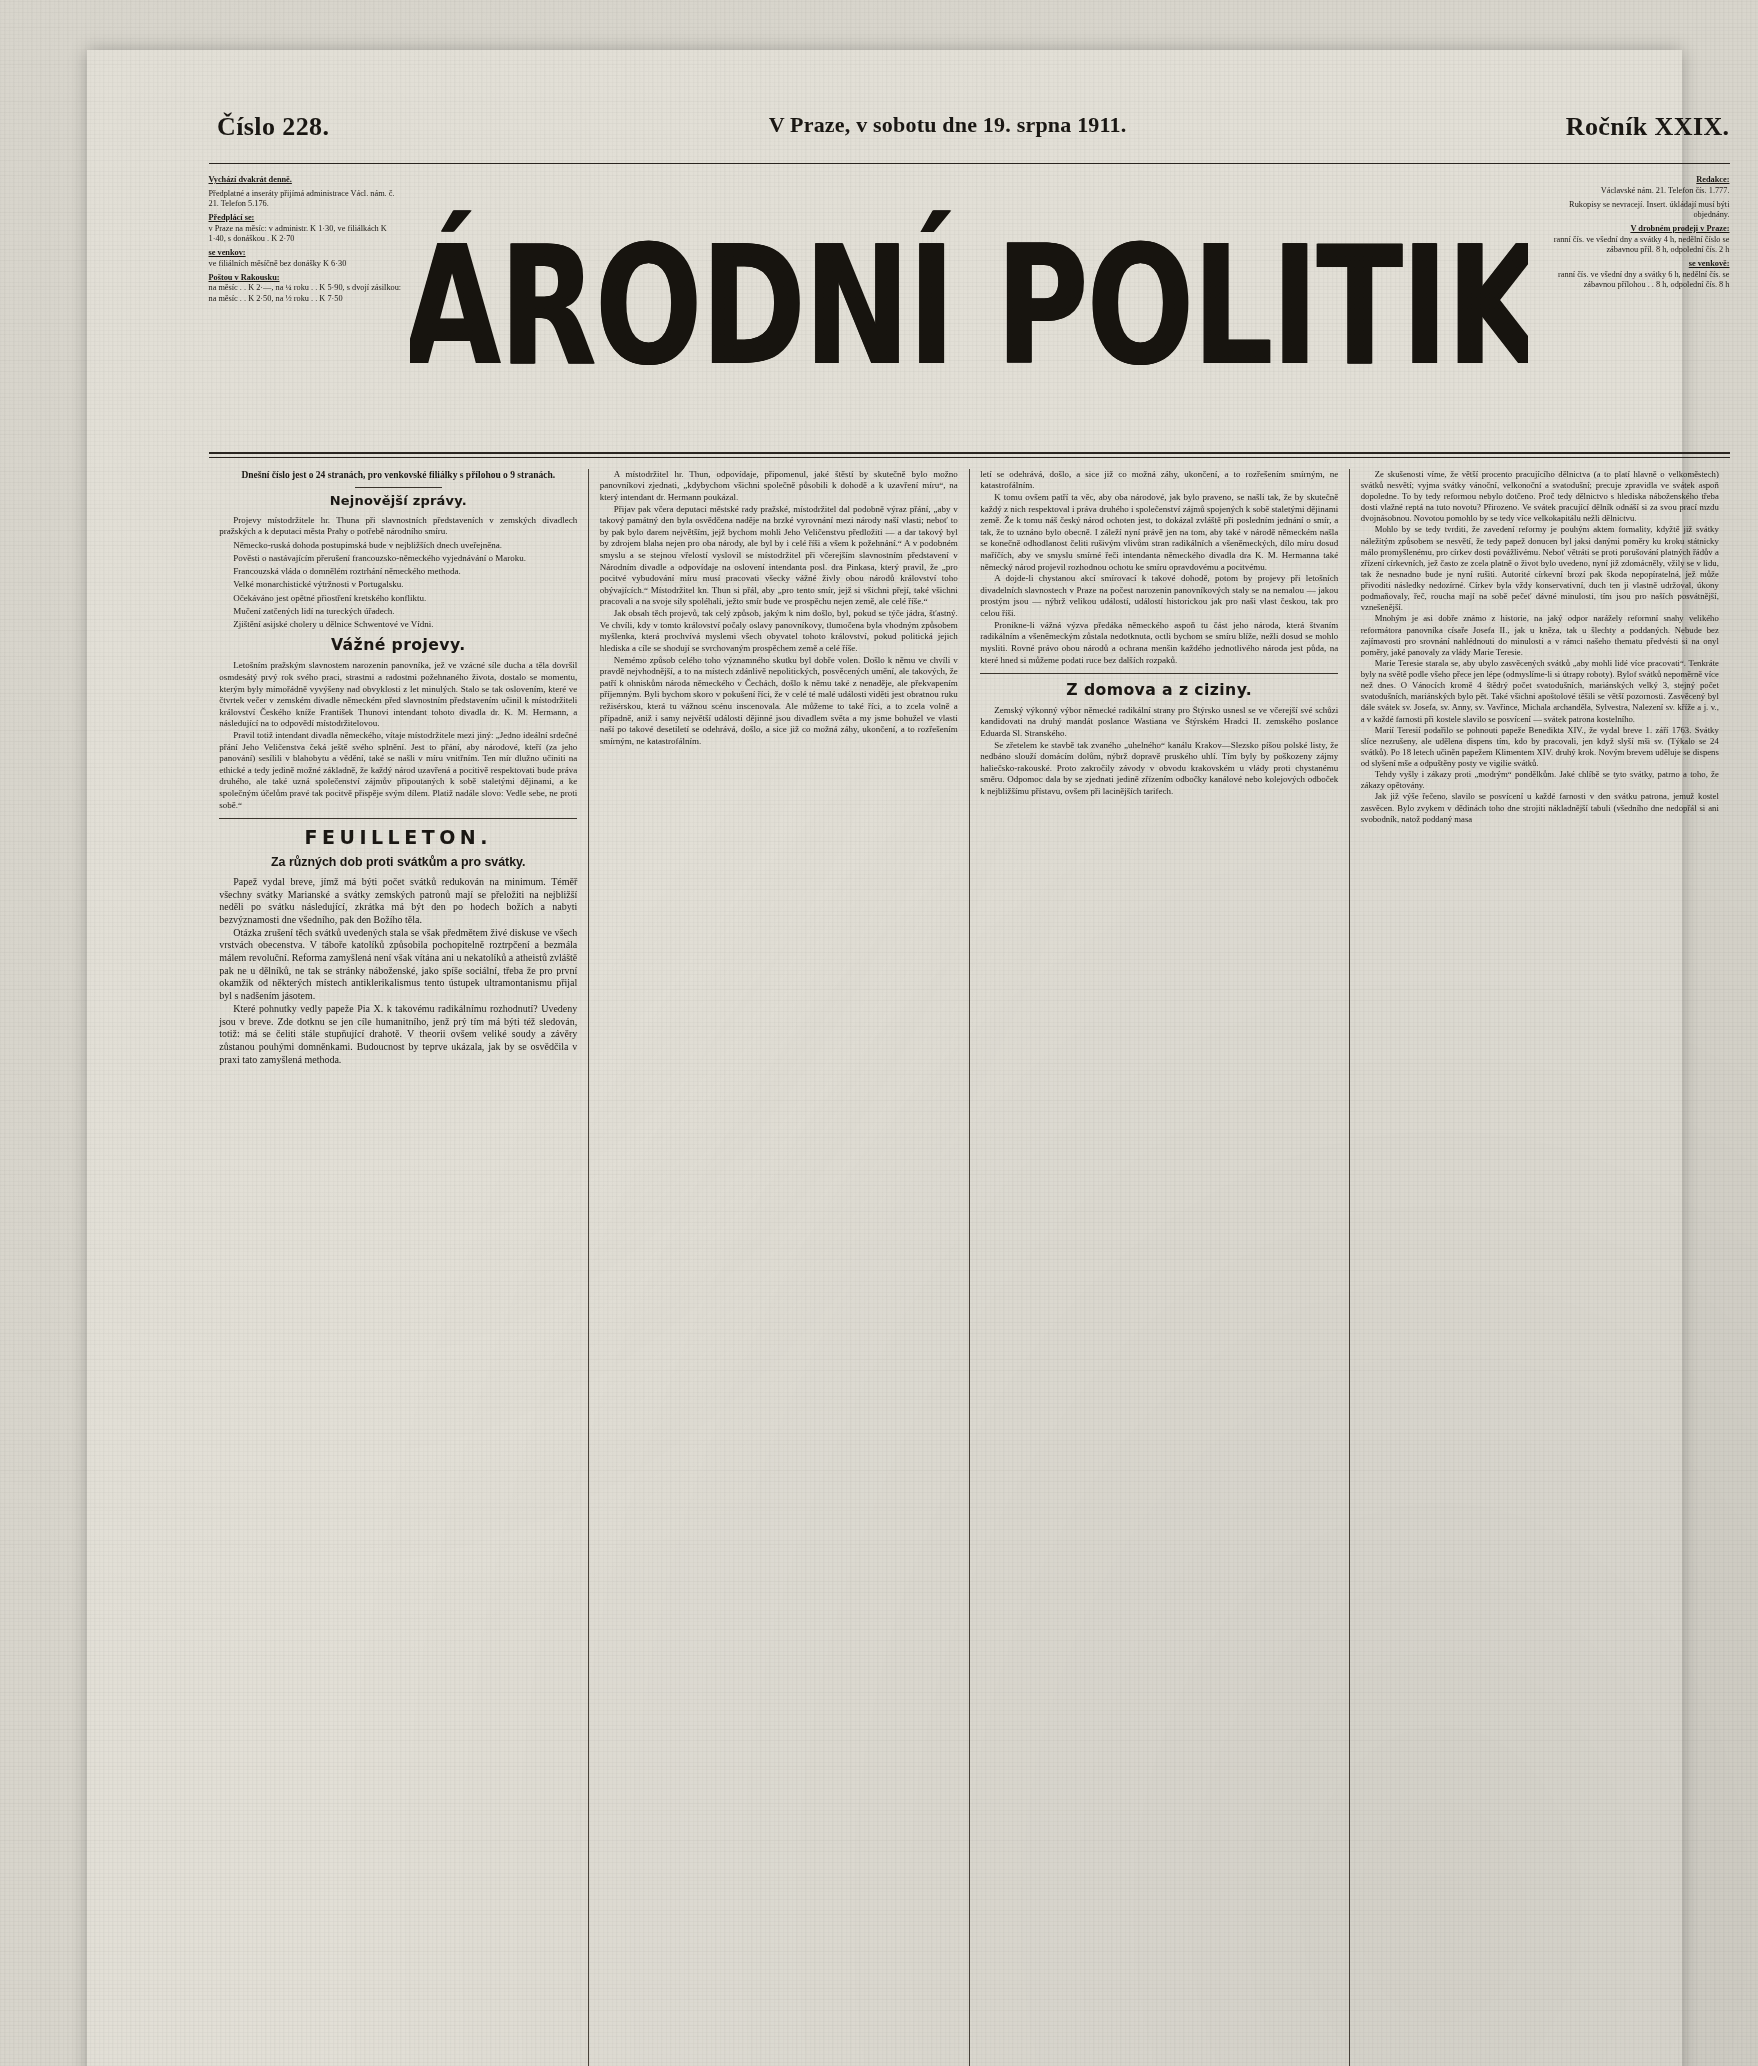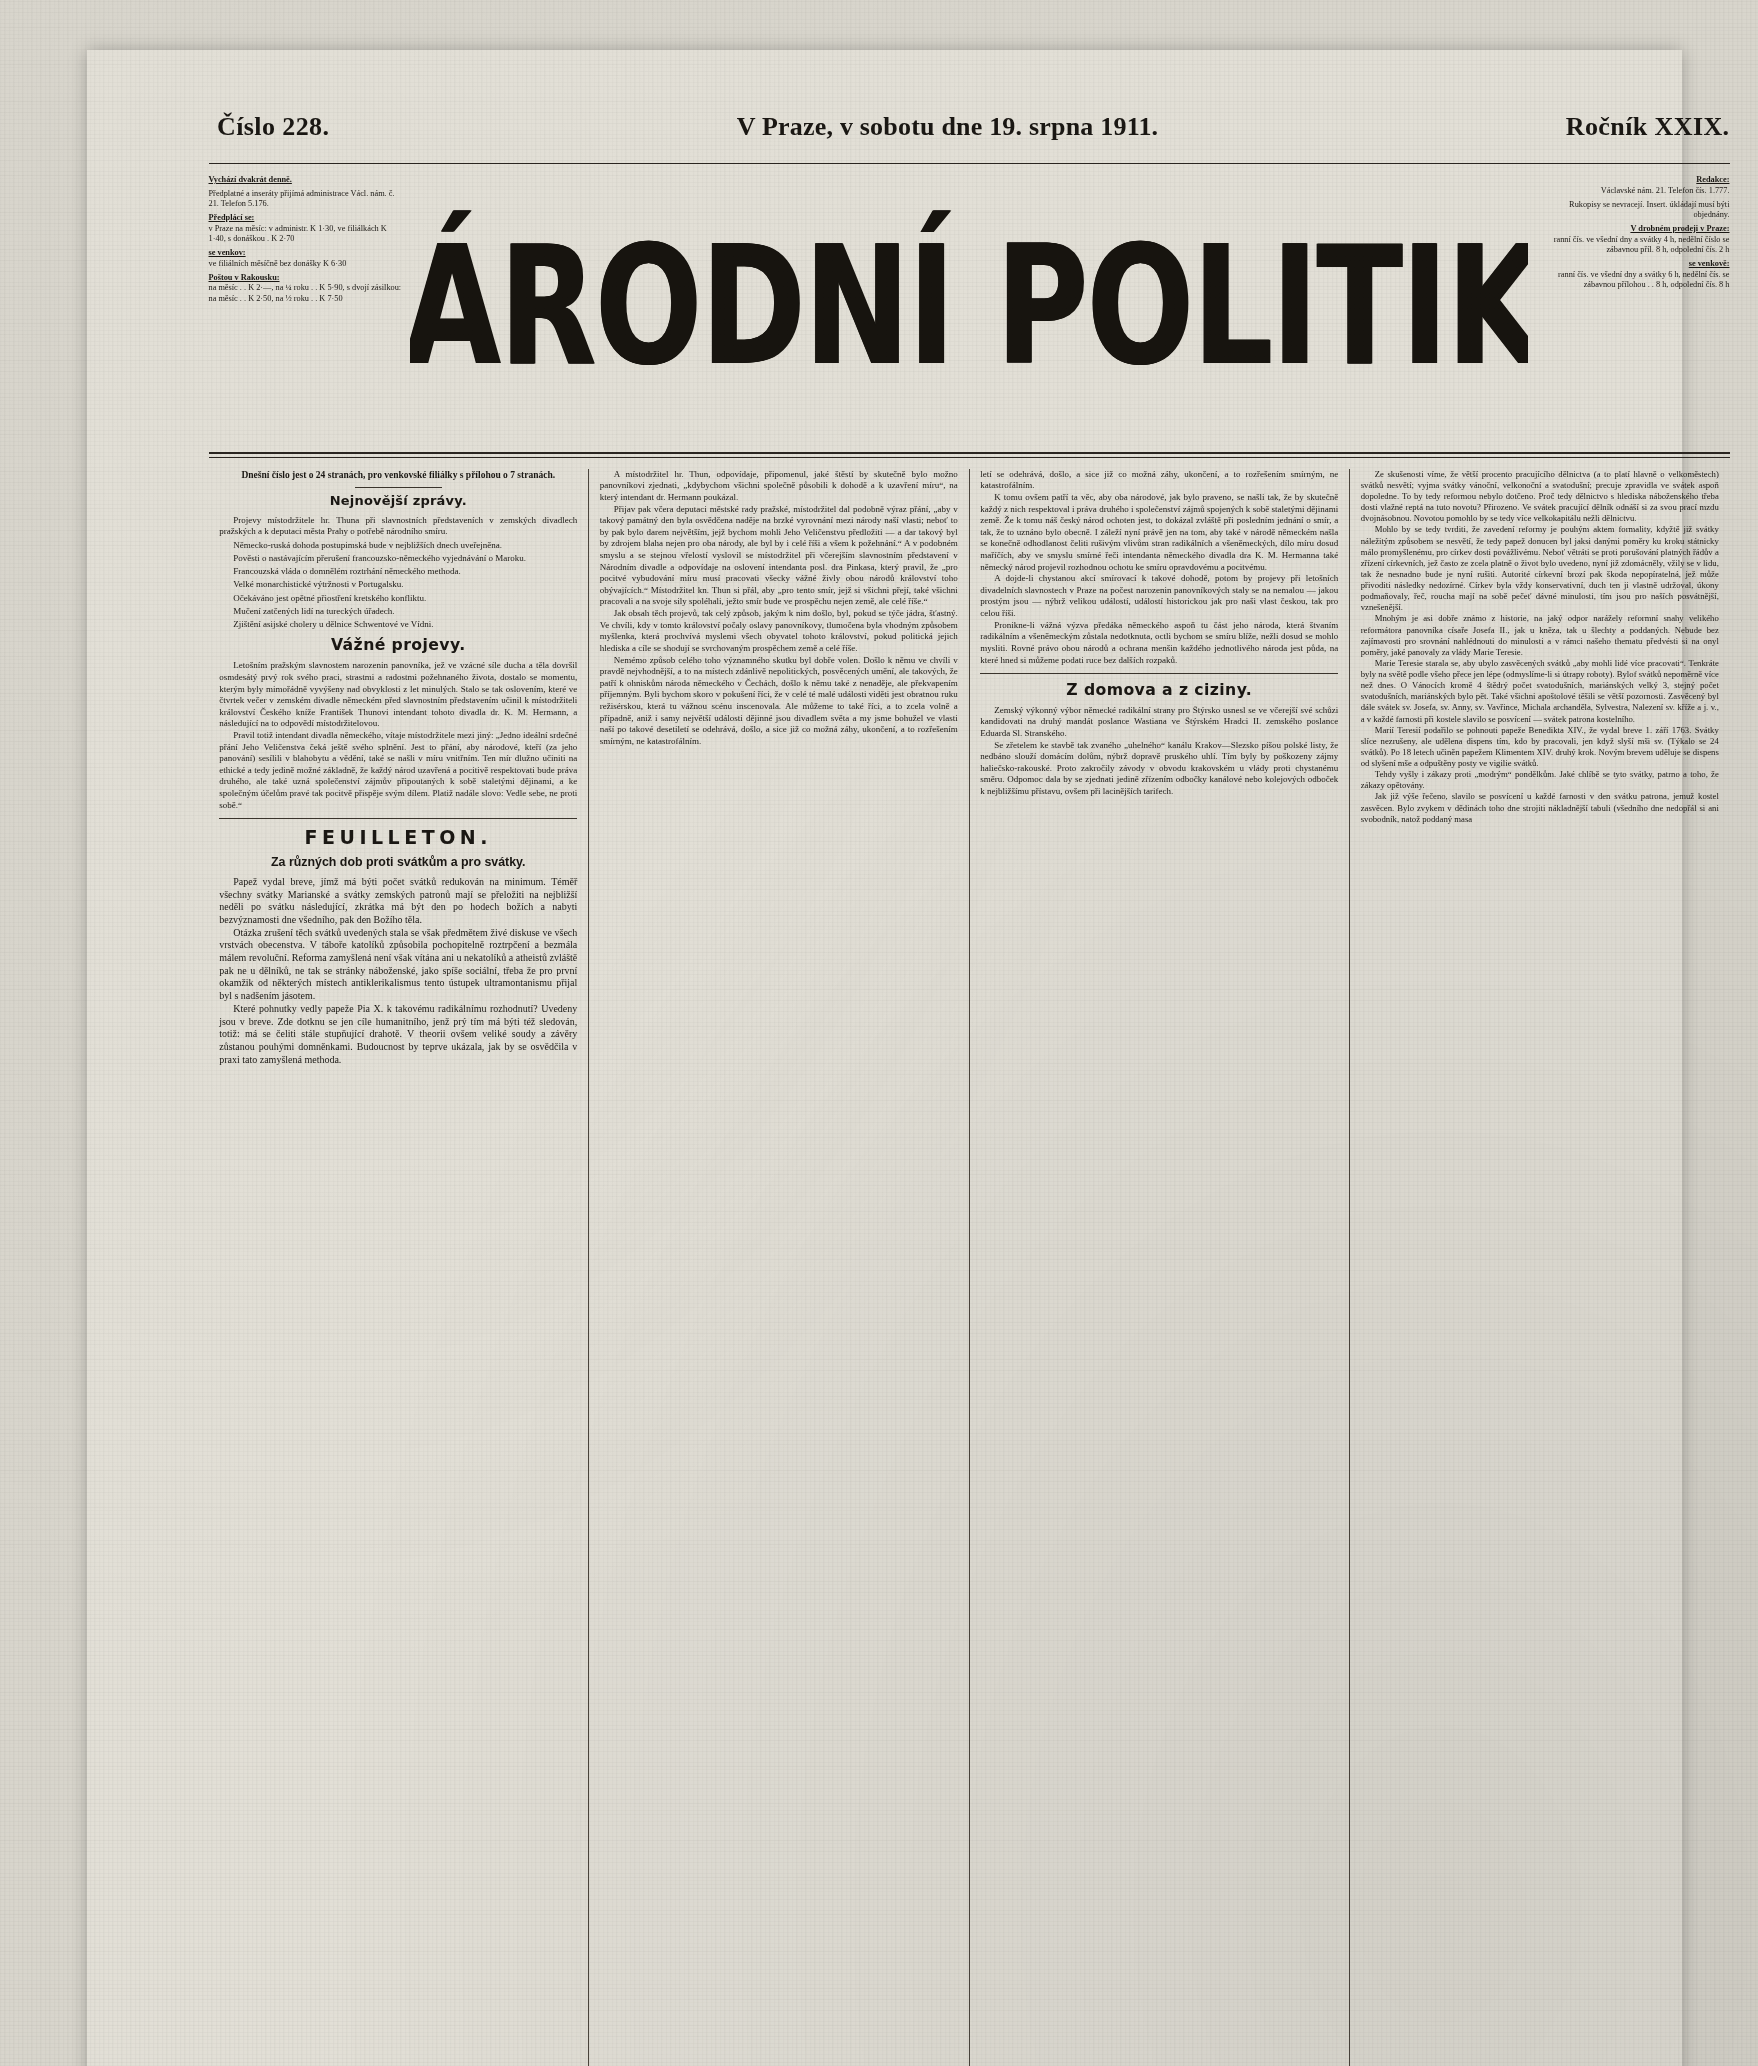--- a/index.html
+++ b/index.html
@@ -56,21 +56,21 @@
   }
   .issue-no {
     font-family: "Liberation Serif", serif;
     font-weight: bold;
     font-size: 26px;
     letter-spacing: 0.4px;
   }
   .dateline {
     font-family: "Liberation Serif", serif;
     font-weight: bold;
-    font-size: 26px;
+    font-size: 22px;
     letter-spacing: 0.2px;
     text-align: center;
     flex: 1;
   }
   .volume {
     font-family: "Liberation Serif", serif;
     font-weight: bold;
     font-size: 26px;
     letter-spacing: 0.4px;
   }
@@ -231,21 +231,21 @@
           <p><span class="lbl">V drobném prodeji v Praze:</span><span>ranní čís. ve všední dny a svátky 4 h, nedělní číslo se zábavnou příl. 8 h, odpolední čís. 2 h</span></p>
           <p><span class="lbl">se venkově:</span><span>ranní čís. ve všední dny a svátky 6 h, nedělní čís. se zábavnou přílohou . . 8 h, odpolední čís. 8 h</span></p>
         </div>
       </div>
 
       <div class="rule-double"></div>
 
       <div class="cols">
 
         <div class="col">
-          <div class="lead">Dnešní číslo jest o 24 stranách, pro venkovské filiálky s přílohou o 7 stranách.</div>
+          <div class="lead">Dnešní číslo jest o 24 stranách, pro venkovské filiálky s přílohou o 9 stranách.</div>
           <div class="hr-short"></div>
 
           <h2 class="sec">Nejnovější zprávy.</h2>
           <div class="news-list">
             <p>Projevy místodržitele hr. Thuna při slavnostních představeních v zemských divadlech pražských a k deputaci města Prahy o potřebě národního smíru.</p>
             <p>Německo-ruská dohoda postupimská bude v nejbližších dnech uveřejněna.</p>
             <p>Pověsti o nastávajícím přerušení francouzsko-německého vyjednávání o Maroku.</p>
             <p>Francouzská vláda o domnělém roztrhání německého methoda.</p>
             <p>Velké monarchistické výtržnosti v Portugalsku.</p>
             <p>Očekáváno jest opětné přiostření kretského konfliktu.</p>

